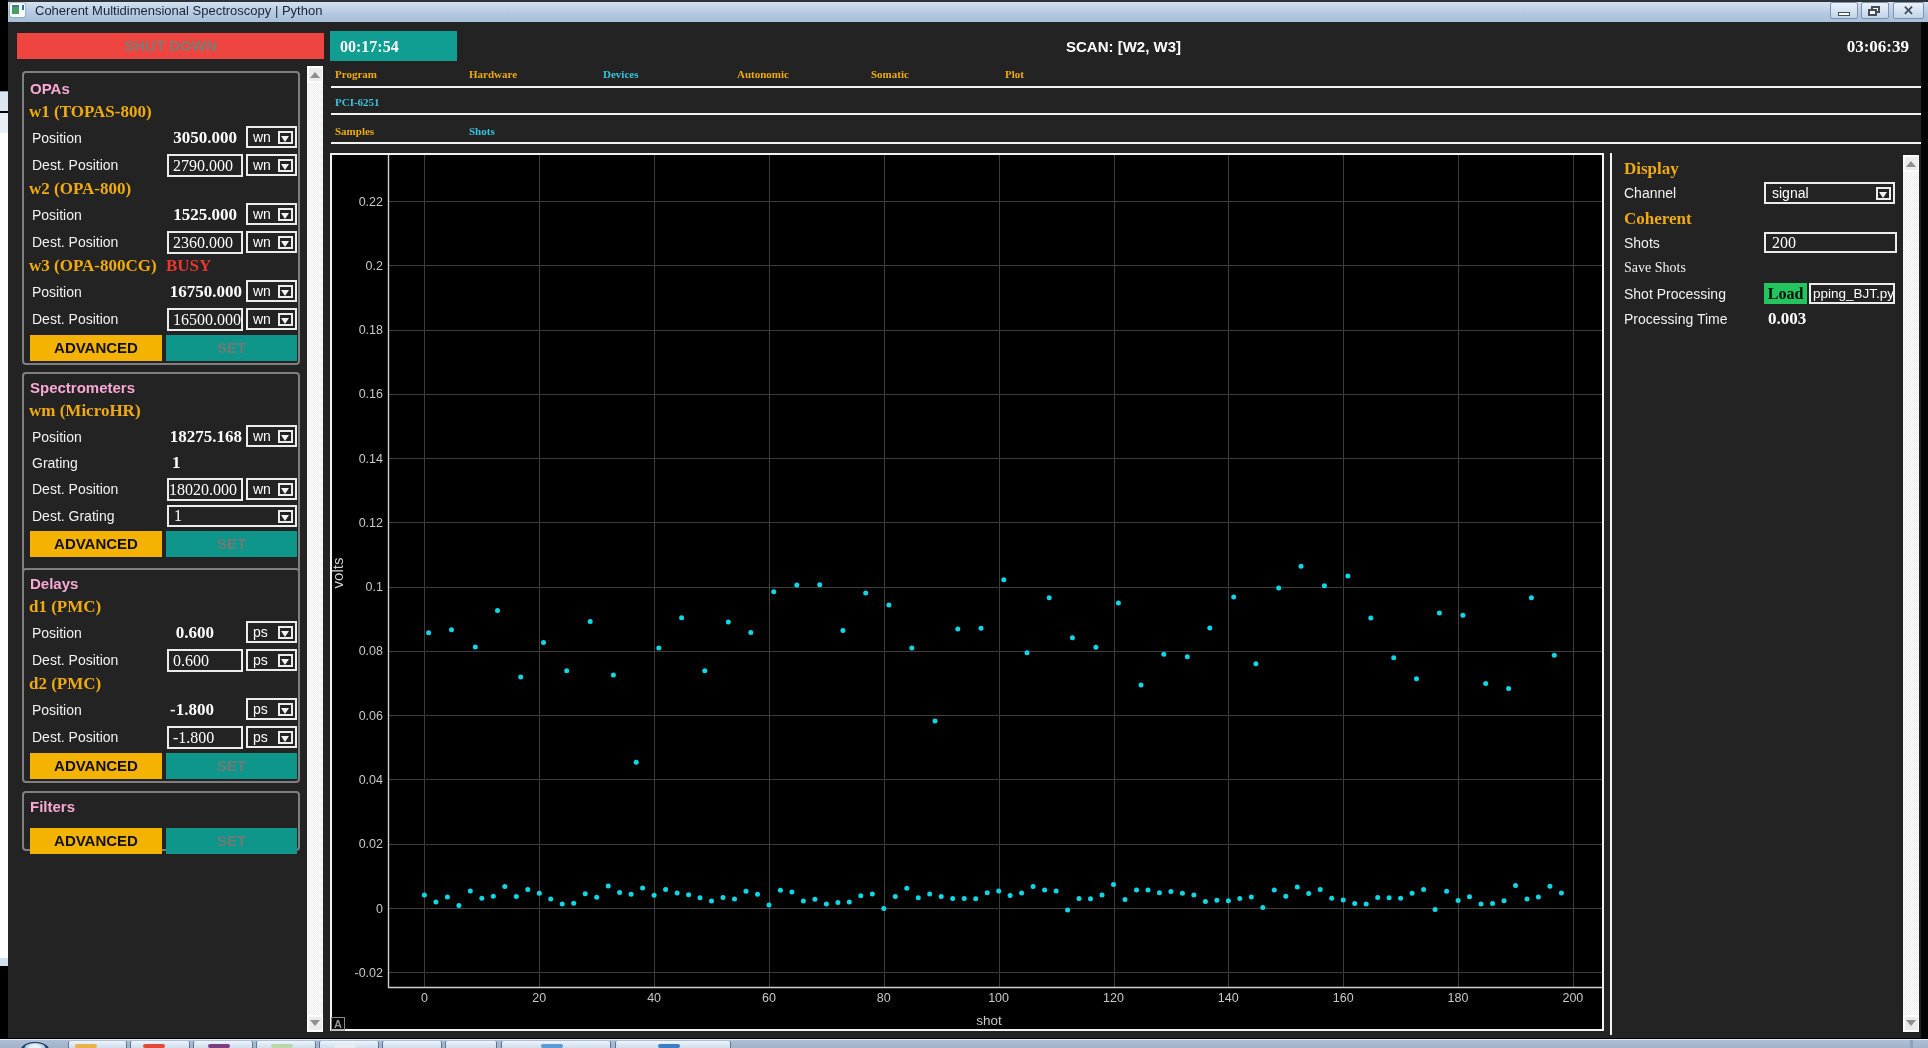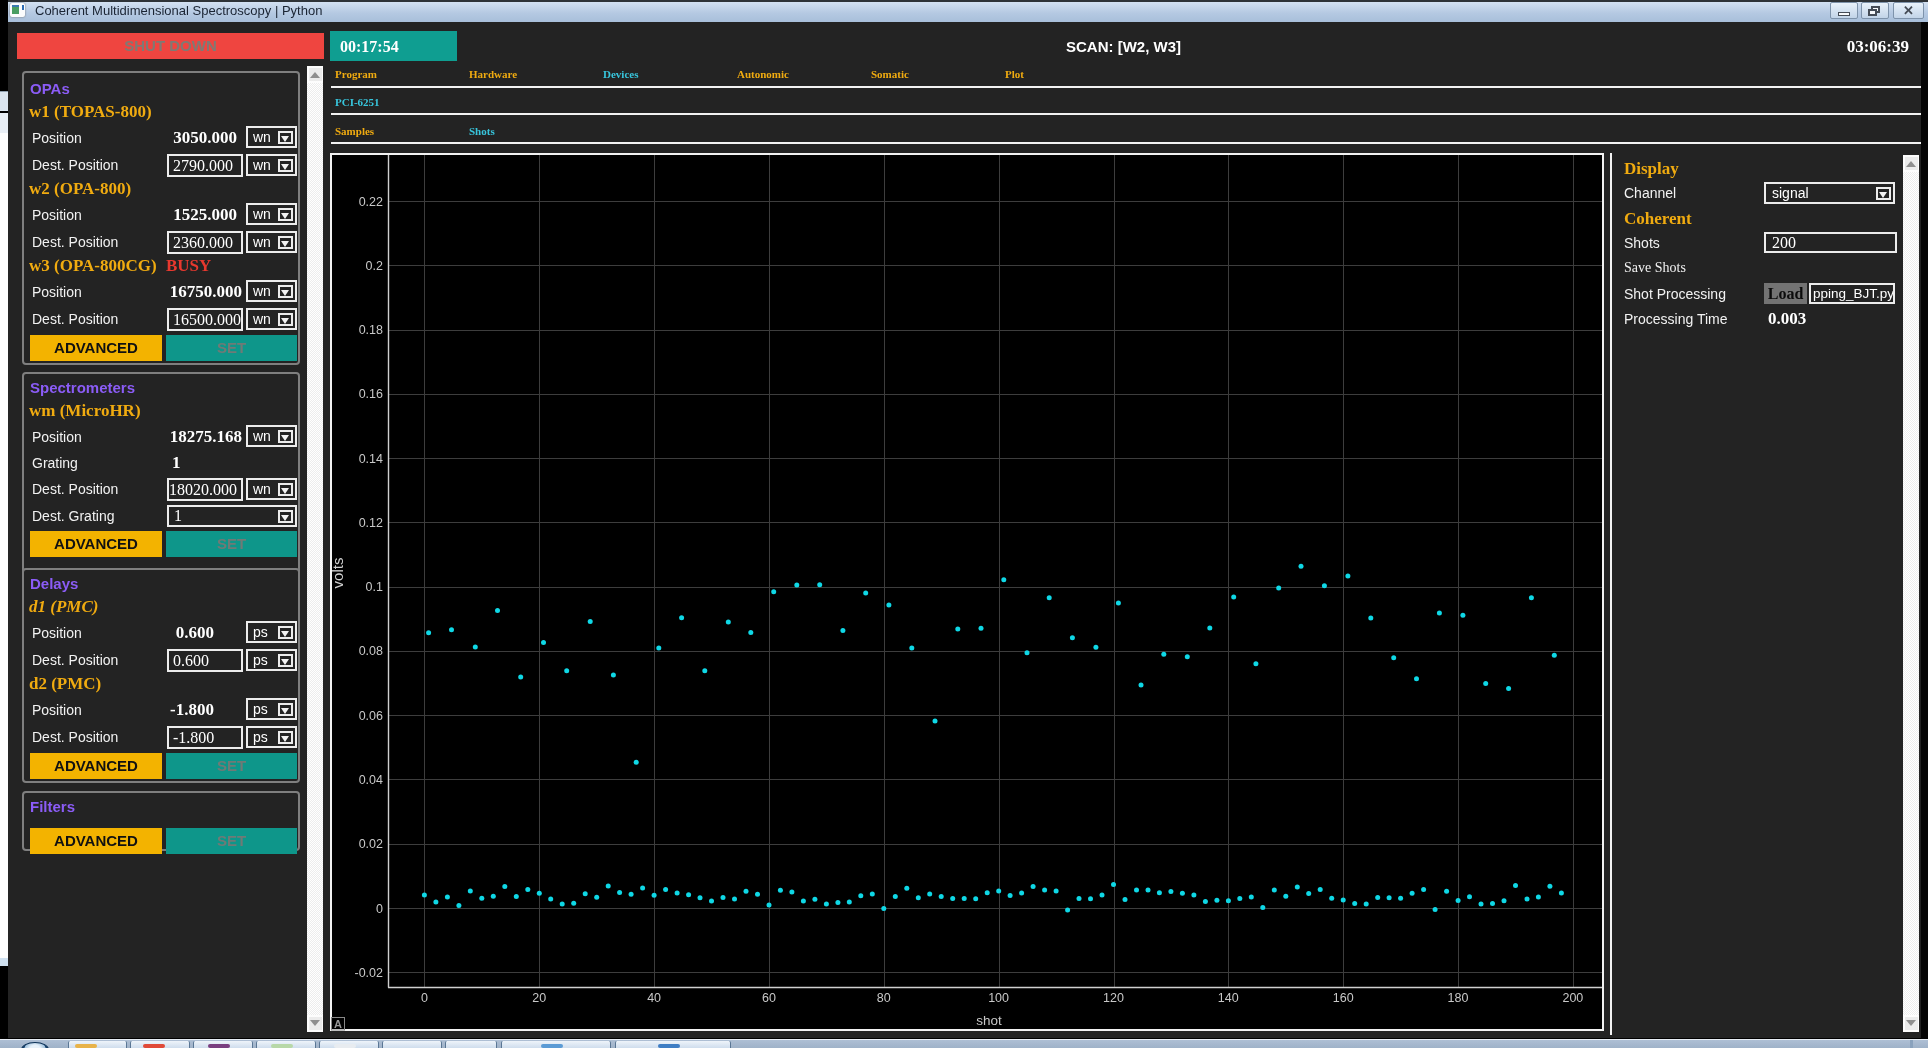--- a/index.html
+++ b/index.html
@@ -4,21 +4,21 @@
 *{box-sizing:border-box;}
 body{font-family:"Liberation Sans",sans-serif;}
 .abs{position:absolute;}
 .serif{font-family:"Liberation Serif",serif;}
 .cy{color:#38c5dc;}
 .yl{color:#f0ab10;}
 .lbl{color:#f2f2f2;font-size:14px;}
 .val{font-family:"Liberation Serif",serif;font-weight:bold;color:#fff;font-size:17px;}
 .gb{position:absolute;left:22px;width:278px;border:2px solid #7f7f7f;border-radius:4px;background:#232323;}
 .ghead{font-family:"Liberation Serif",serif;font-weight:bold;font-size:17px;}
-.gname{position:absolute;font-weight:bold;font-size:15px;color:#8b5cf6;}
+.gname{position:absolute;font-weight:bold;font-size:15px;color:#f9a8d4;}
 .inp{position:absolute;border:2px solid #ececec;color:#fff;font-family:"Liberation Serif",serif;font-size:16px;background:#232323;}
 .combo{position:absolute;border:2px solid #ececec;background:#232323;color:#fff;font-size:14px;}
 .carr{position:absolute;right:2.5px;top:2.5px;bottom:2.5px;width:15px;background:transparent;border:2px solid #ececec;}
 .carr:after{content:"";position:absolute;left:1.5px;top:3px;border-left:4.5px solid transparent;border-right:4.5px solid transparent;border-top:6px solid #f2f2f2;}
 .btnA{position:absolute;background:#f3b300;color:#111;font-weight:bold;font-size:15px;text-align:center;}
 .btnS{position:absolute;background:#0e968a;color:#6f7a76;font-weight:bold;font-size:15px;text-align:center;}
 .tab{position:absolute;font-family:"Liberation Serif",serif;font-weight:bold;font-size:11px;width:134px;}
 .wline{position:absolute;background:#f2f2f2;height:2px;}
 </style></head>
 <body>
@@ -287,21 +287,21 @@
 <div class="abs" style="left:1610px;top:153px;width:2px;height:882px;background:#f2f2f2;"></div>
 
 <div class="abs ghead yl" style="left:1624px;top:159px;">Display</div>
 <div class="abs lbl" style="left:1624px;top:185px;">Channel</div>
 <div class="combo" style="left:1764px;top:182px;width:131px;height:22px;line-height:18px;padding-left:6px;">signal<span class="carr"></span></div>
 <div class="abs ghead yl" style="left:1624px;top:209px;">Coherent</div>
 <div class="abs lbl" style="left:1624px;top:235px;">Shots</div>
 <div class="inp" style="left:1764px;top:232px;width:133px;height:21px;line-height:17px;padding-left:6px;">200</div>
 <div class="abs lbl" style="left:1624px;top:260px;font-family:Liberation Serif, serif;">Save Shots</div>
 <div class="abs lbl" style="left:1624px;top:286px;">Shot Processing</div>
-<div class="abs serif" style="left:1764px;top:283px;width:43px;height:21px;background:#737373;color:#0b0b0b;font-weight:bold;font-size:16px;text-align:center;line-height:21px;">Load</div>
+<div class="abs serif" style="left:1764px;top:283px;width:43px;height:21px;background:#22c55e;color:#0b0b0b;font-weight:bold;font-size:16px;text-align:center;line-height:21px;">Load</div>
 <div class="inp" style="left:1809px;top:283px;width:86px;height:21px;line-height:17px;padding-left:2px;font-family:'Liberation Sans',sans-serif;font-size:13.5px;overflow:hidden;white-space:nowrap;">pping_BJT.py</div>
 <div class="abs lbl" style="left:1624px;top:311px;">Processing Time</div>
 <div class="abs val" style="left:1768px;top:309px;">0.003</div>
 
 <div class="gb" style="top:71px;height:294px;">
  <div class="gname" style="left:6px;top:7px;">OPAs</div>
  <div class="abs ghead yl" style="left:5px;top:29px;">w1 (TOPAS-800)</div>
  <div class="abs lbl" style="left:8px;top:57px;">Position</div>
  <div class="abs val" style="left:0;top:55px;width:213px;text-align:right;">3050.000</div>
  <div class="combo" style="left:222px;top:53px;width:51px;height:22px;line-height:18px;padding-left:5px;">wn<span class="carr"></span></div>
@@ -339,21 +339,21 @@
  <div class="inp" style="left:143px;top:104px;width:76px;height:23px;line-height:19px;">18020.000</div>
  <div class="combo" style="left:222px;top:104px;width:51px;height:22px;line-height:18px;padding-left:5px;">wn<span class="carr"></span></div>
  <div class="abs lbl" style="left:8px;top:134px;">Dest. Grating</div>
  <div class="combo" style="left:143px;top:131px;width:130px;height:22px;line-height:18px;padding-left:5px;font-family:'Liberation Serif',serif;font-size:16px;">1<span class="carr"></span></div>
  <div class="btnA" style="left:6px;top:157px;width:132px;height:26px;line-height:26px;">ADVANCED</div>
  <div class="btnS" style="left:142px;top:157px;width:131px;height:26px;line-height:26px;">SET</div>
 </div>
 
 <div class="gb" style="top:568px;height:215px;">
  <div class="gname" style="left:6px;top:5px;">Delays</div>
- <div class="abs ghead yl" style="left:5px;top:27px;font-style:italic;">d1 (PMC)</div>
+ <div class="abs ghead yl" style="left:5px;top:27px;">d1 (PMC)</div>
  <div class="abs lbl" style="left:8px;top:55px;">Position</div>
  <div class="abs val" style="left:0;top:53px;width:190px;text-align:right;">0.600</div>
  <div class="combo" style="left:222px;top:51px;width:51px;height:22px;line-height:18px;padding-left:5px;">ps<span class="carr"></span></div>
  <div class="abs lbl" style="left:8px;top:82px;">Dest. Position</div>
  <div class="inp" style="left:143px;top:79px;width:76px;height:23px;line-height:19px;padding-left:4px;">0.600</div>
  <div class="combo" style="left:222px;top:79px;width:51px;height:22px;line-height:18px;padding-left:5px;">ps<span class="carr"></span></div>
  <div class="abs ghead yl" style="left:5px;top:104px;">d2 (PMC)</div>
  <div class="abs lbl" style="left:8px;top:132px;">Position</div>
  <div class="abs val" style="left:0;top:130px;width:190px;text-align:right;">-1.800</div>
  <div class="combo" style="left:222px;top:128px;width:51px;height:22px;line-height:18px;padding-left:5px;">ps<span class="carr"></span></div>

